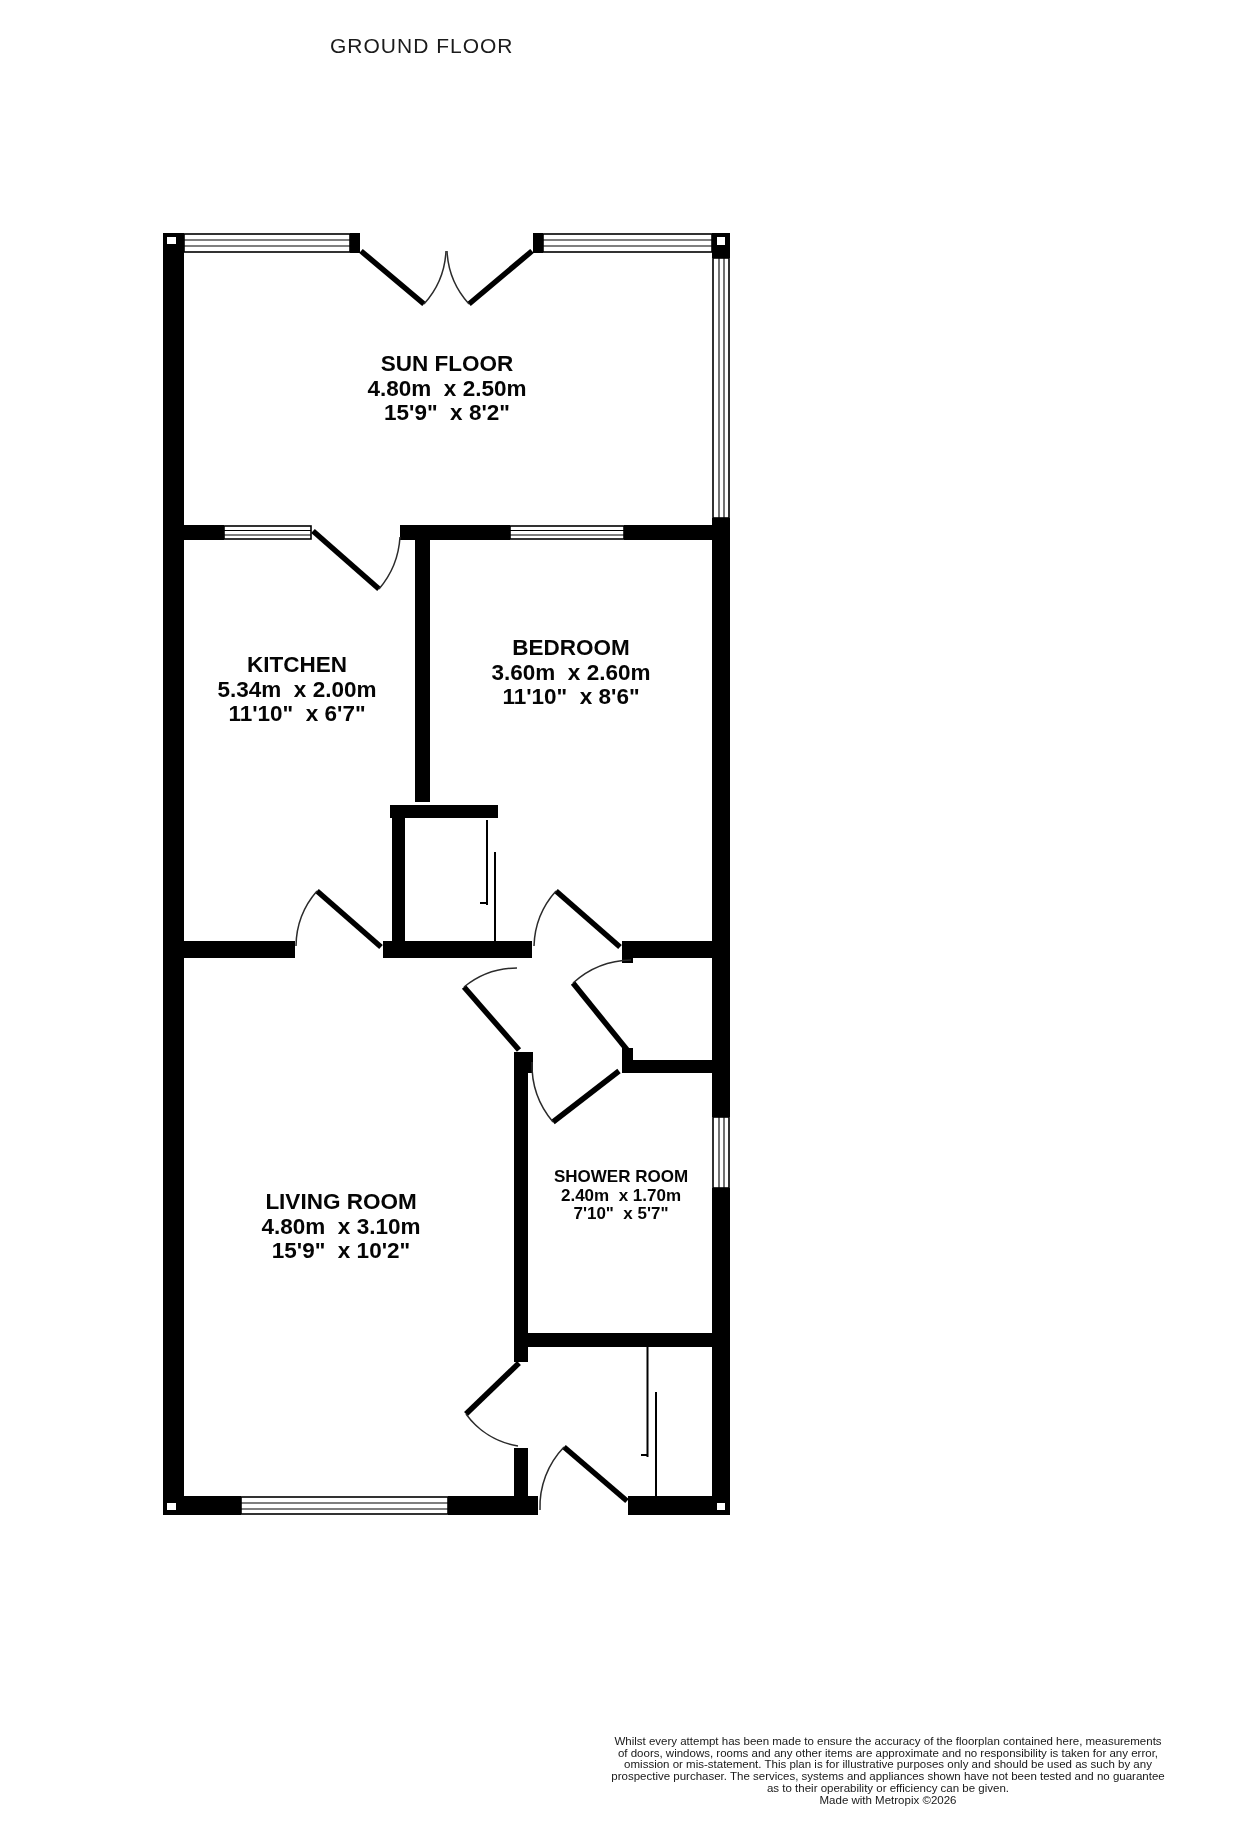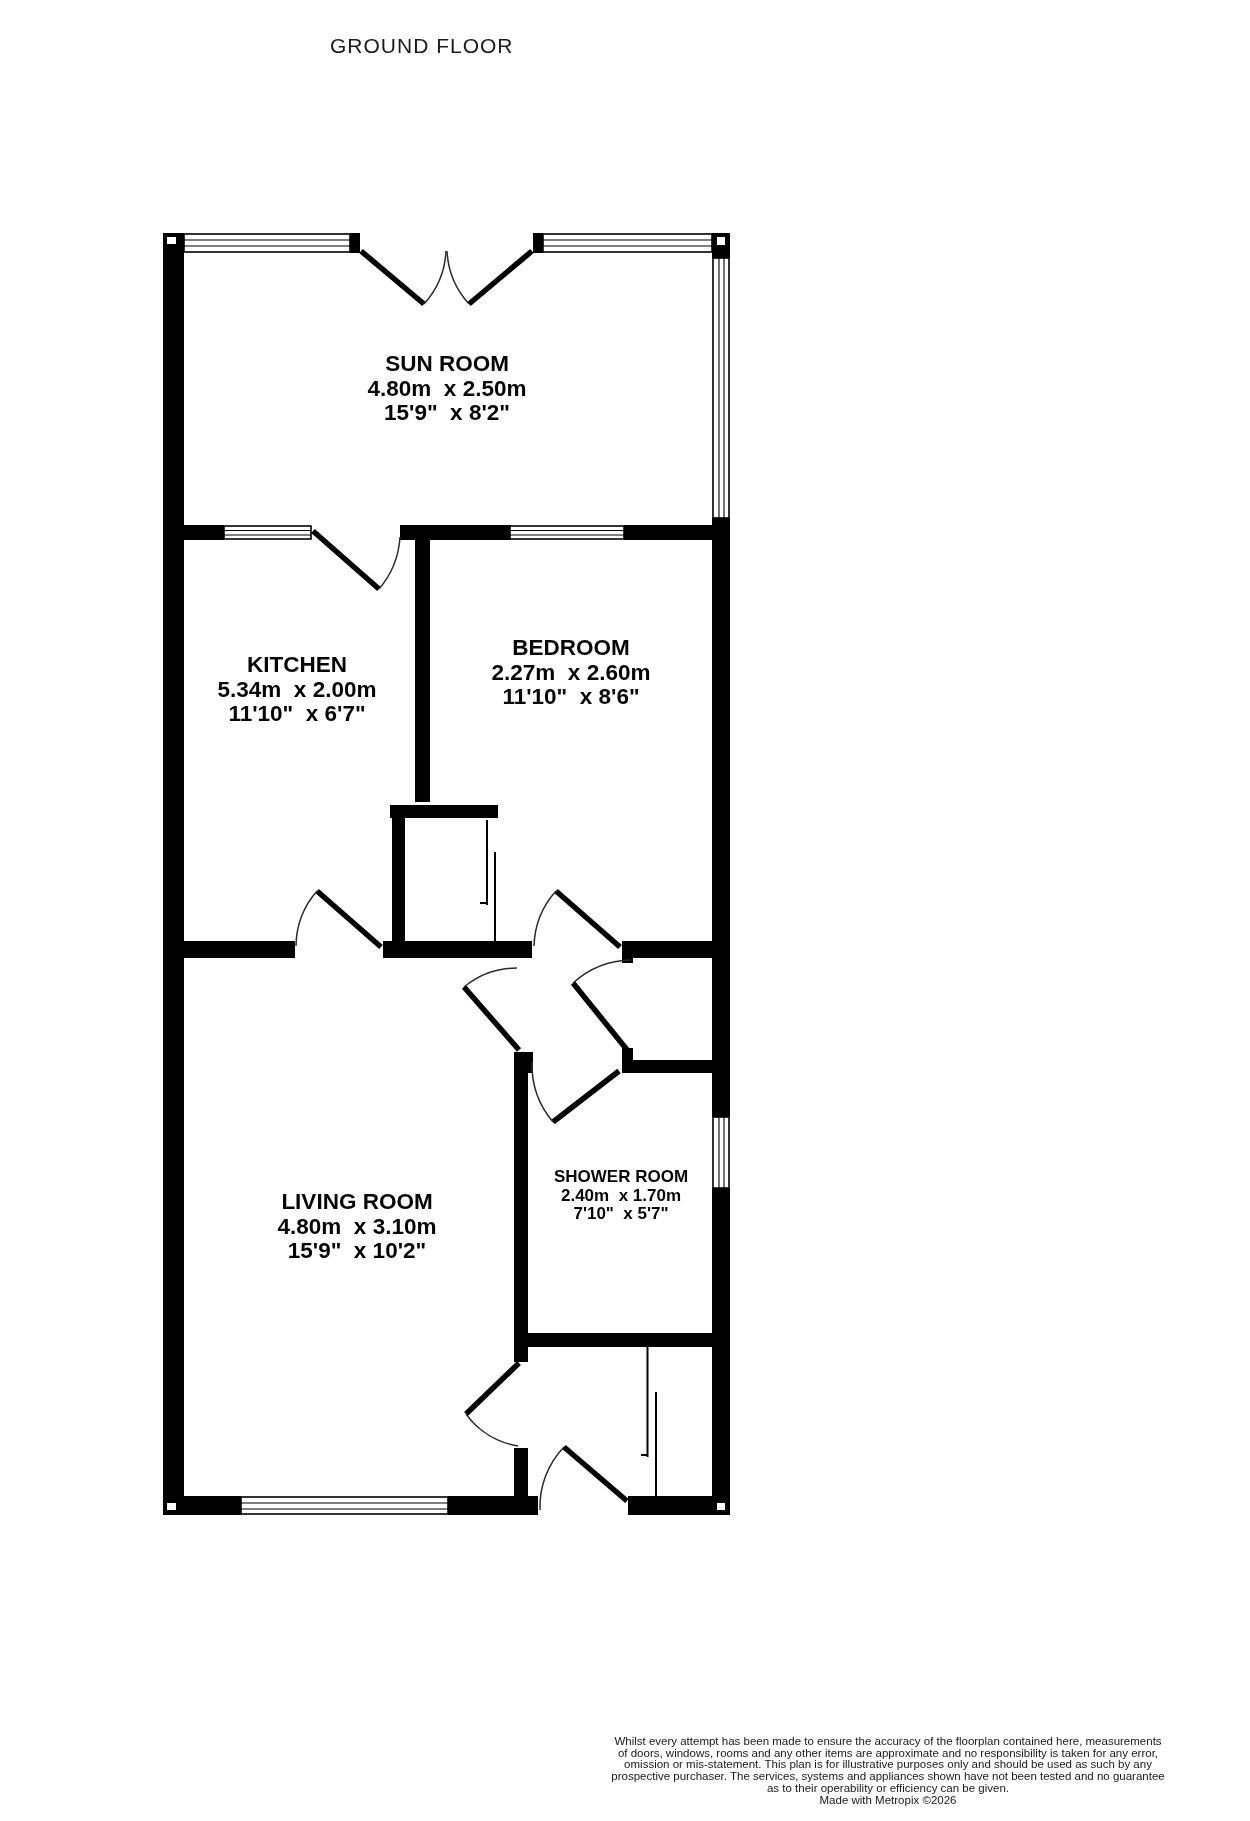--- a/index.html
+++ b/index.html
@@ -137,38 +137,38 @@
     <rect x="167" y="237" width="9" height="7"></rect>
     <rect x="717" y="237" width="8" height="8"></rect>
     <rect x="167" y="1503" width="9" height="7"></rect>
     <rect x="717" y="1503" width="8" height="7"></rect>
   </g>
 </svg>
 
 <div class="page-title">GROUND FLOOR</div>
 
 <div class="room-label big" style="left:447px;top:352px;">
-  <div>SUN ROOM</div>
+  <div>SUN FLOOR</div>
   <div>4.80m  x 2.50m</div>
   <div>15'9"  x 8'2"</div>
 </div>
 
 <div class="room-label big" style="left:297px;top:653px;">
   <div>KITCHEN</div>
   <div>5.34m  x 2.00m</div>
   <div>11'10"  x 6'7"</div>
 </div>
 
 <div class="room-label big" style="left:571px;top:636px;">
   <div>BEDROOM</div>
-  <div>2.27m  x 2.60m</div>
+  <div>3.60m  x 2.60m</div>
   <div>11'10"  x 8'6"</div>
 </div>
 
-<div class="room-label big" style="left:341px;top:1190px;margin-left:16px;">
+<div class="room-label big" style="left:341px;top:1190px;">
   <div>LIVING ROOM</div>
   <div>4.80m  x 3.10m</div>
   <div>15'9"  x 10'2"</div>
 </div>
 
 <div class="room-label small" style="left:621px;top:1168px;">
   <div>SHOWER ROOM</div>
   <div>2.40m  x 1.70m</div>
   <div>7'10"  x 5'7"</div>
 </div>

